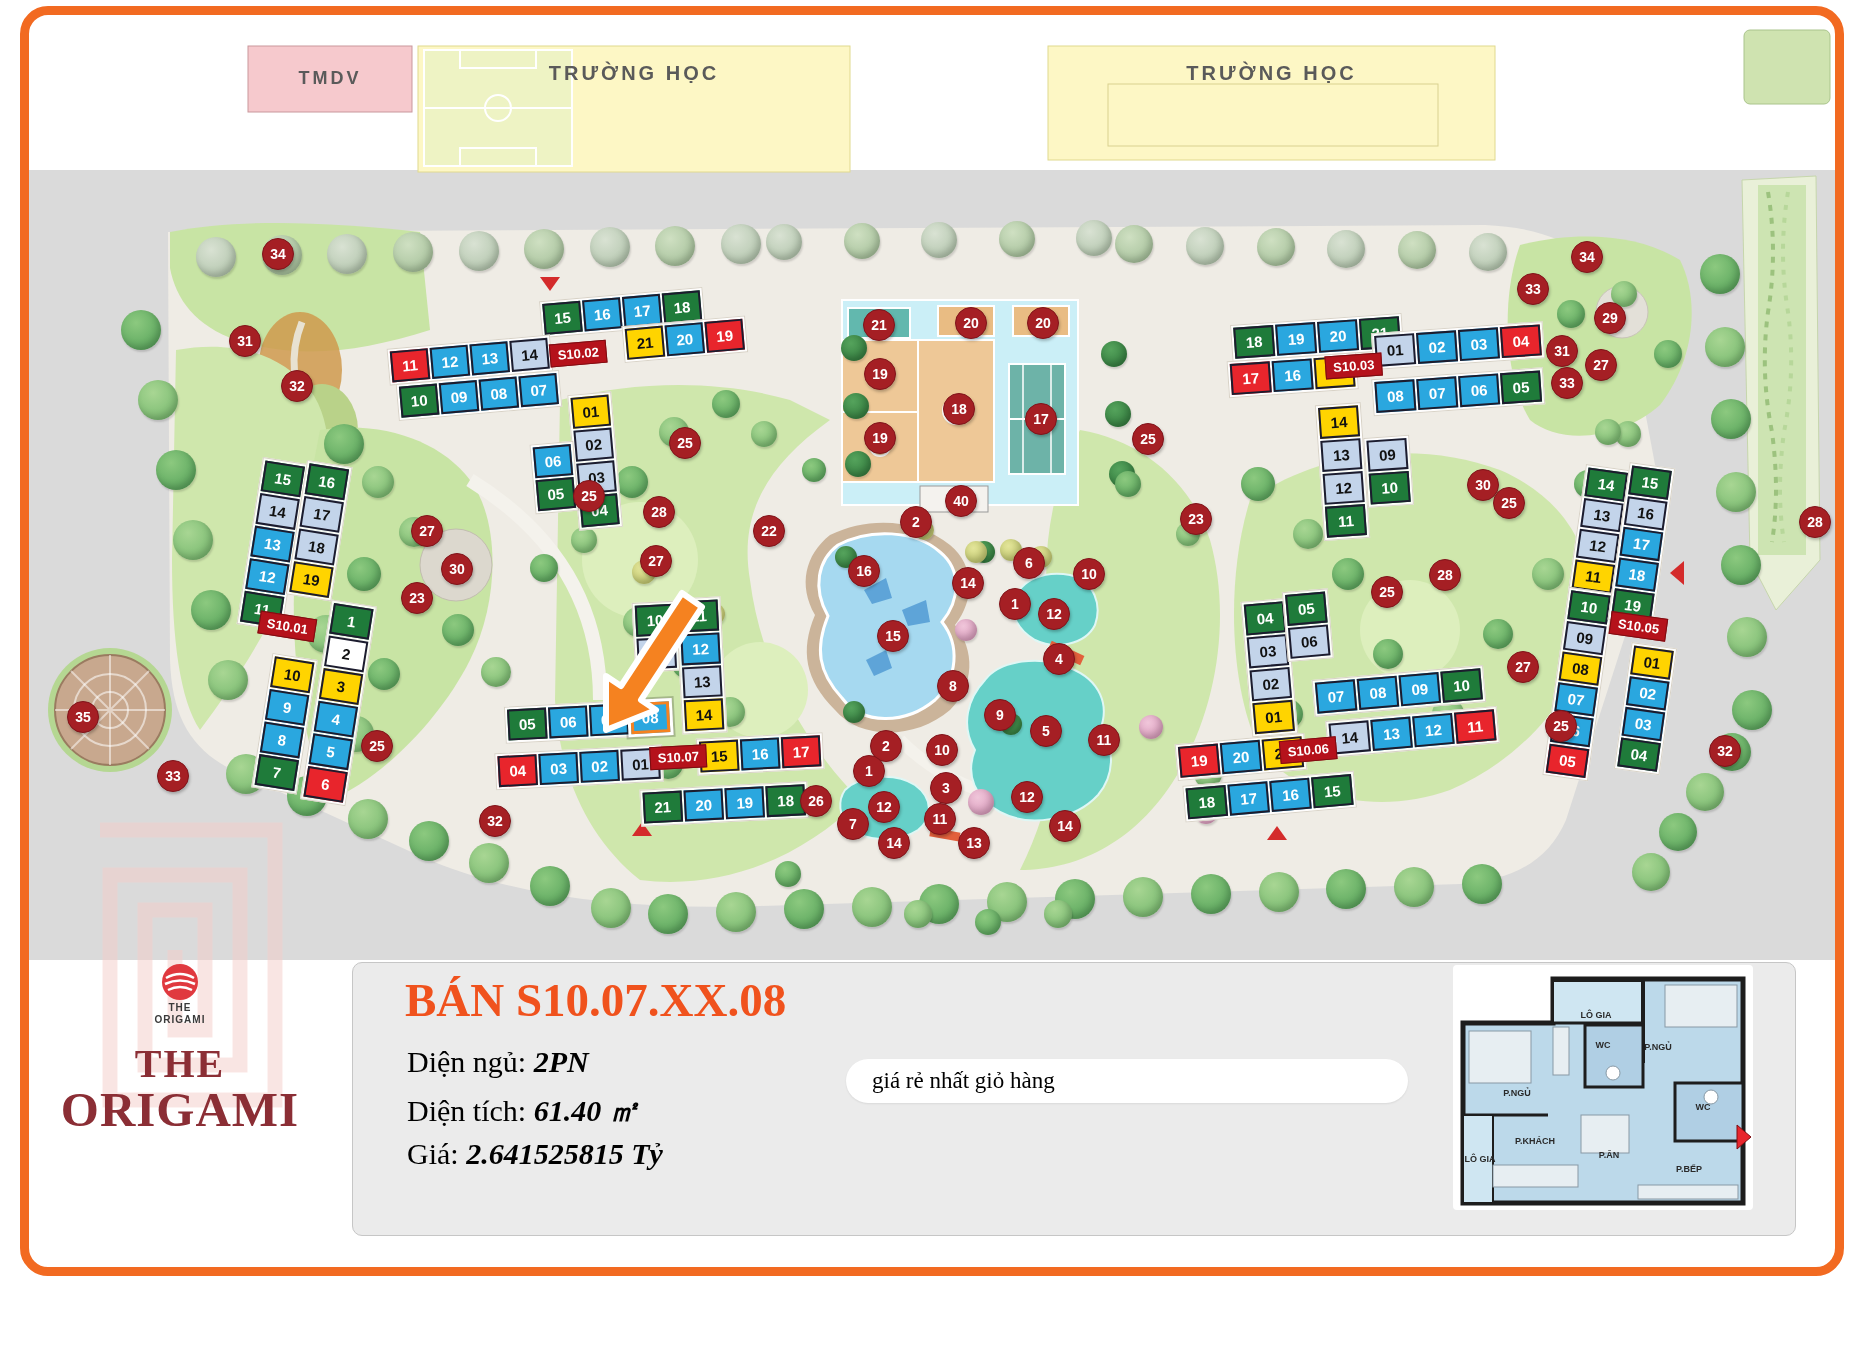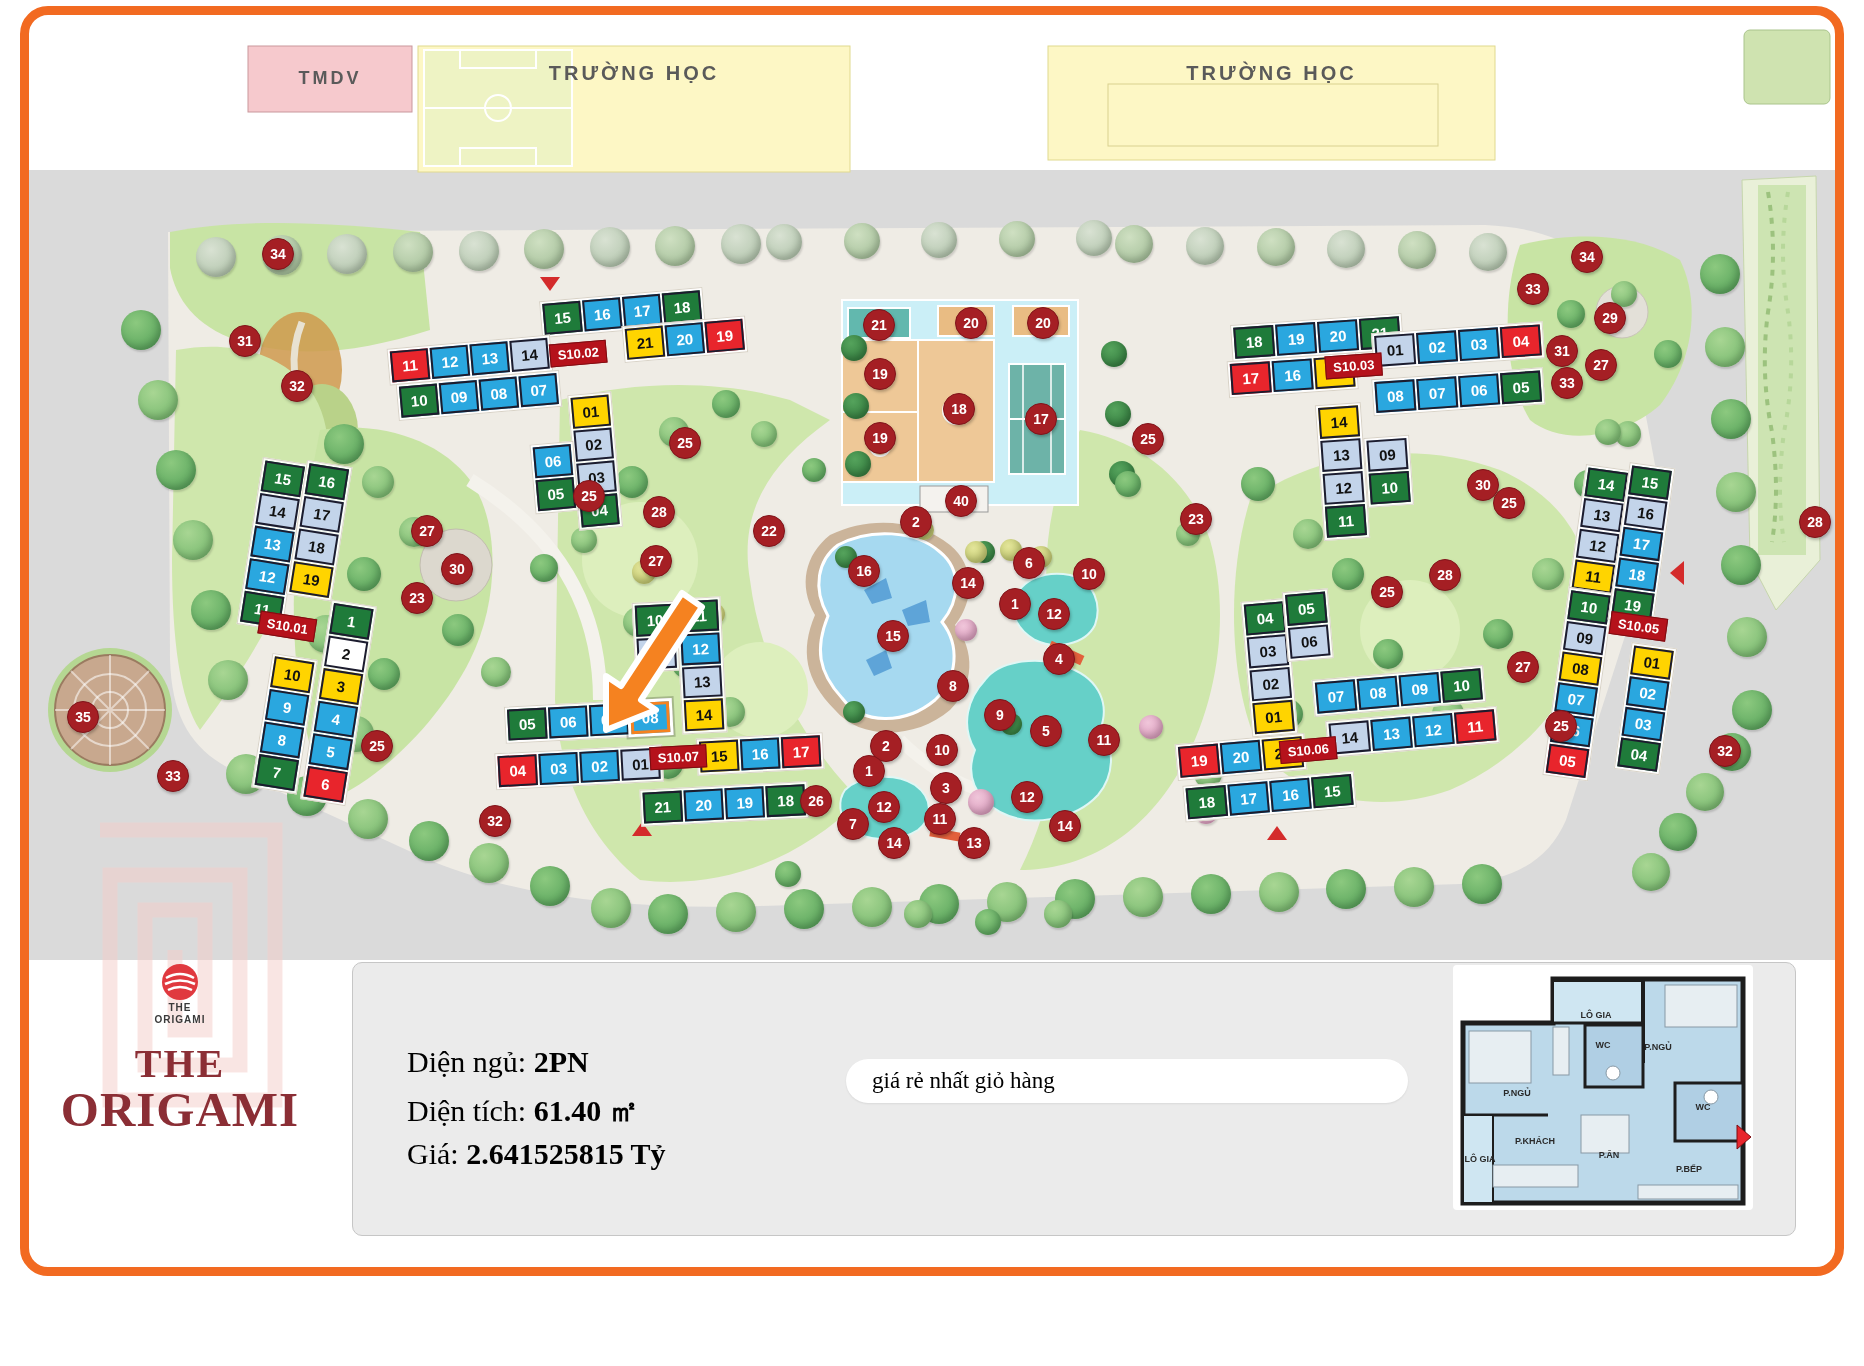--- a/index.html
+++ b/index.html
@@ -31,21 +31,21 @@
          padding:3px 7px;border:1px solid #7c0d12;white-space:nowrap;z-index:6;}
   .badge{position:absolute;width:30px;height:30px;border-radius:50%;background:var(--badge,#a51f24);
          border:1px solid #81141a;color:#fff;font-weight:bold;font-size:14px;display:flex;
          align-items:center;justify-content:center;z-index:7;box-shadow:1px 2px 3px rgba(0,0,0,.25);}
   #arrow{position:absolute;z-index:8;}
   #panel{position:absolute;left:352px;top:962px;width:1442px;height:272px;background:#ebebeb;
          border:1px solid #c6c6c6;border-radius:10px;z-index:20;}
   #panel-title{position:absolute;left:52px;top:10px;font-family:"Liberation Serif",serif;font-weight:bold;
          font-size:47px;color:var(--title,#f0521d);}
   .pline{position:absolute;left:54px;font-family:"Liberation Serif",serif;font-size:30px;color:#000;}
-  .pline b{font-weight:bold;}
+  .pline b{font-weight:bold;font-style:italic;}
   #note-input{position:absolute;left:493px;top:96px;width:562px;height:44px;border:none;border-radius:22px;
          background:#fff;font-family:"Liberation Serif",serif;font-size:23px;padding:0 26px;box-sizing:border-box;
          box-shadow:0 1px 2px rgba(0,0,0,.08);}
   #floorplan{position:absolute;left:1100px;top:2px;width:300px;height:245px;background:#fff;border-radius:4px;}
   .fp-label{position:absolute;transform:translate(-50%,-50%);font-size:9px;font-weight:bold;color:#2a2a2a;
          white-space:nowrap;z-index:2;}
   #logo{position:absolute;left:55px;top:962px;width:250px;height:200px;z-index:21;text-align:center;}
   #logo-brand-small{font-size:10px;font-weight:bold;color:#3a3a3a;letter-spacing:1px;line-height:12px;}
   #logo-the{font-family:"Liberation Serif",serif;font-weight:bold;font-size:40px;color:var(--brand,#8b2e35);
             letter-spacing:2px;margin-top:14px;}
@@ -557,20 +557,21 @@
     </svg>
     <div id="logo-brand-small">
       <div>THE</div>
       <div>ORIGAMI</div>
     </div>
     <div id="logo-the">THE</div>
     <div id="logo-origami">ORIGAMI</div>
   </div>
 
   <div id="panel">
+    <div id="panel-title">BÁN S10.07.XX.08</div>
     <div class="pline" style="top:82px;">
       <span>Diện ngủ:</span>
       <b>2PN</b>
     </div>
     <div class="pline" style="top:128px;">
       <span>Diện tích:</span>
       <b>61.40 ㎡</b>
     </div>
     <div class="pline" style="top:174px;">
       <span>Giá:</span>

